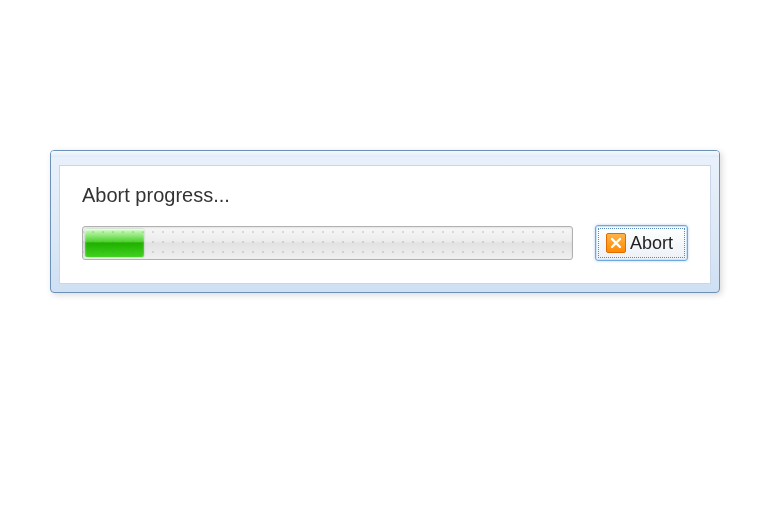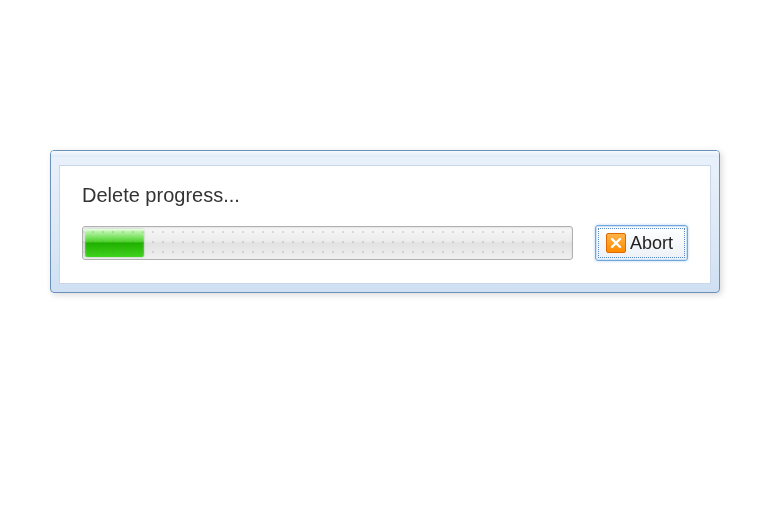--- a/index.html
+++ b/index.html
@@ -104,21 +104,21 @@
     .abort-icon svg {
       display: block;
     }
   </style>
 </head>
 <body>
 
 <div class="dialog">
   <div class="dialog-titlebar"></div>
   <div class="dialog-inner">
-    <div class="heading">Delete progress...</div>
+    <div class="heading">Abort progress...</div>
     <div class="controls-row">
       <div class="progress-wrap">
         <div class="progress-fill" id="progress-fill" style="width: 12%;"></div>
         <div class="progress-ticks"></div>
       </div>
       <button class="btn">
         <span class="abort-icon">
           <svg width="12" height="12" viewBox="0 0 12 12">
             <path d="M2 2 L10 10 M10 2 L2 10" stroke="#ffffff" stroke-width="2.4" stroke-linecap="round"></path>
           </svg>

